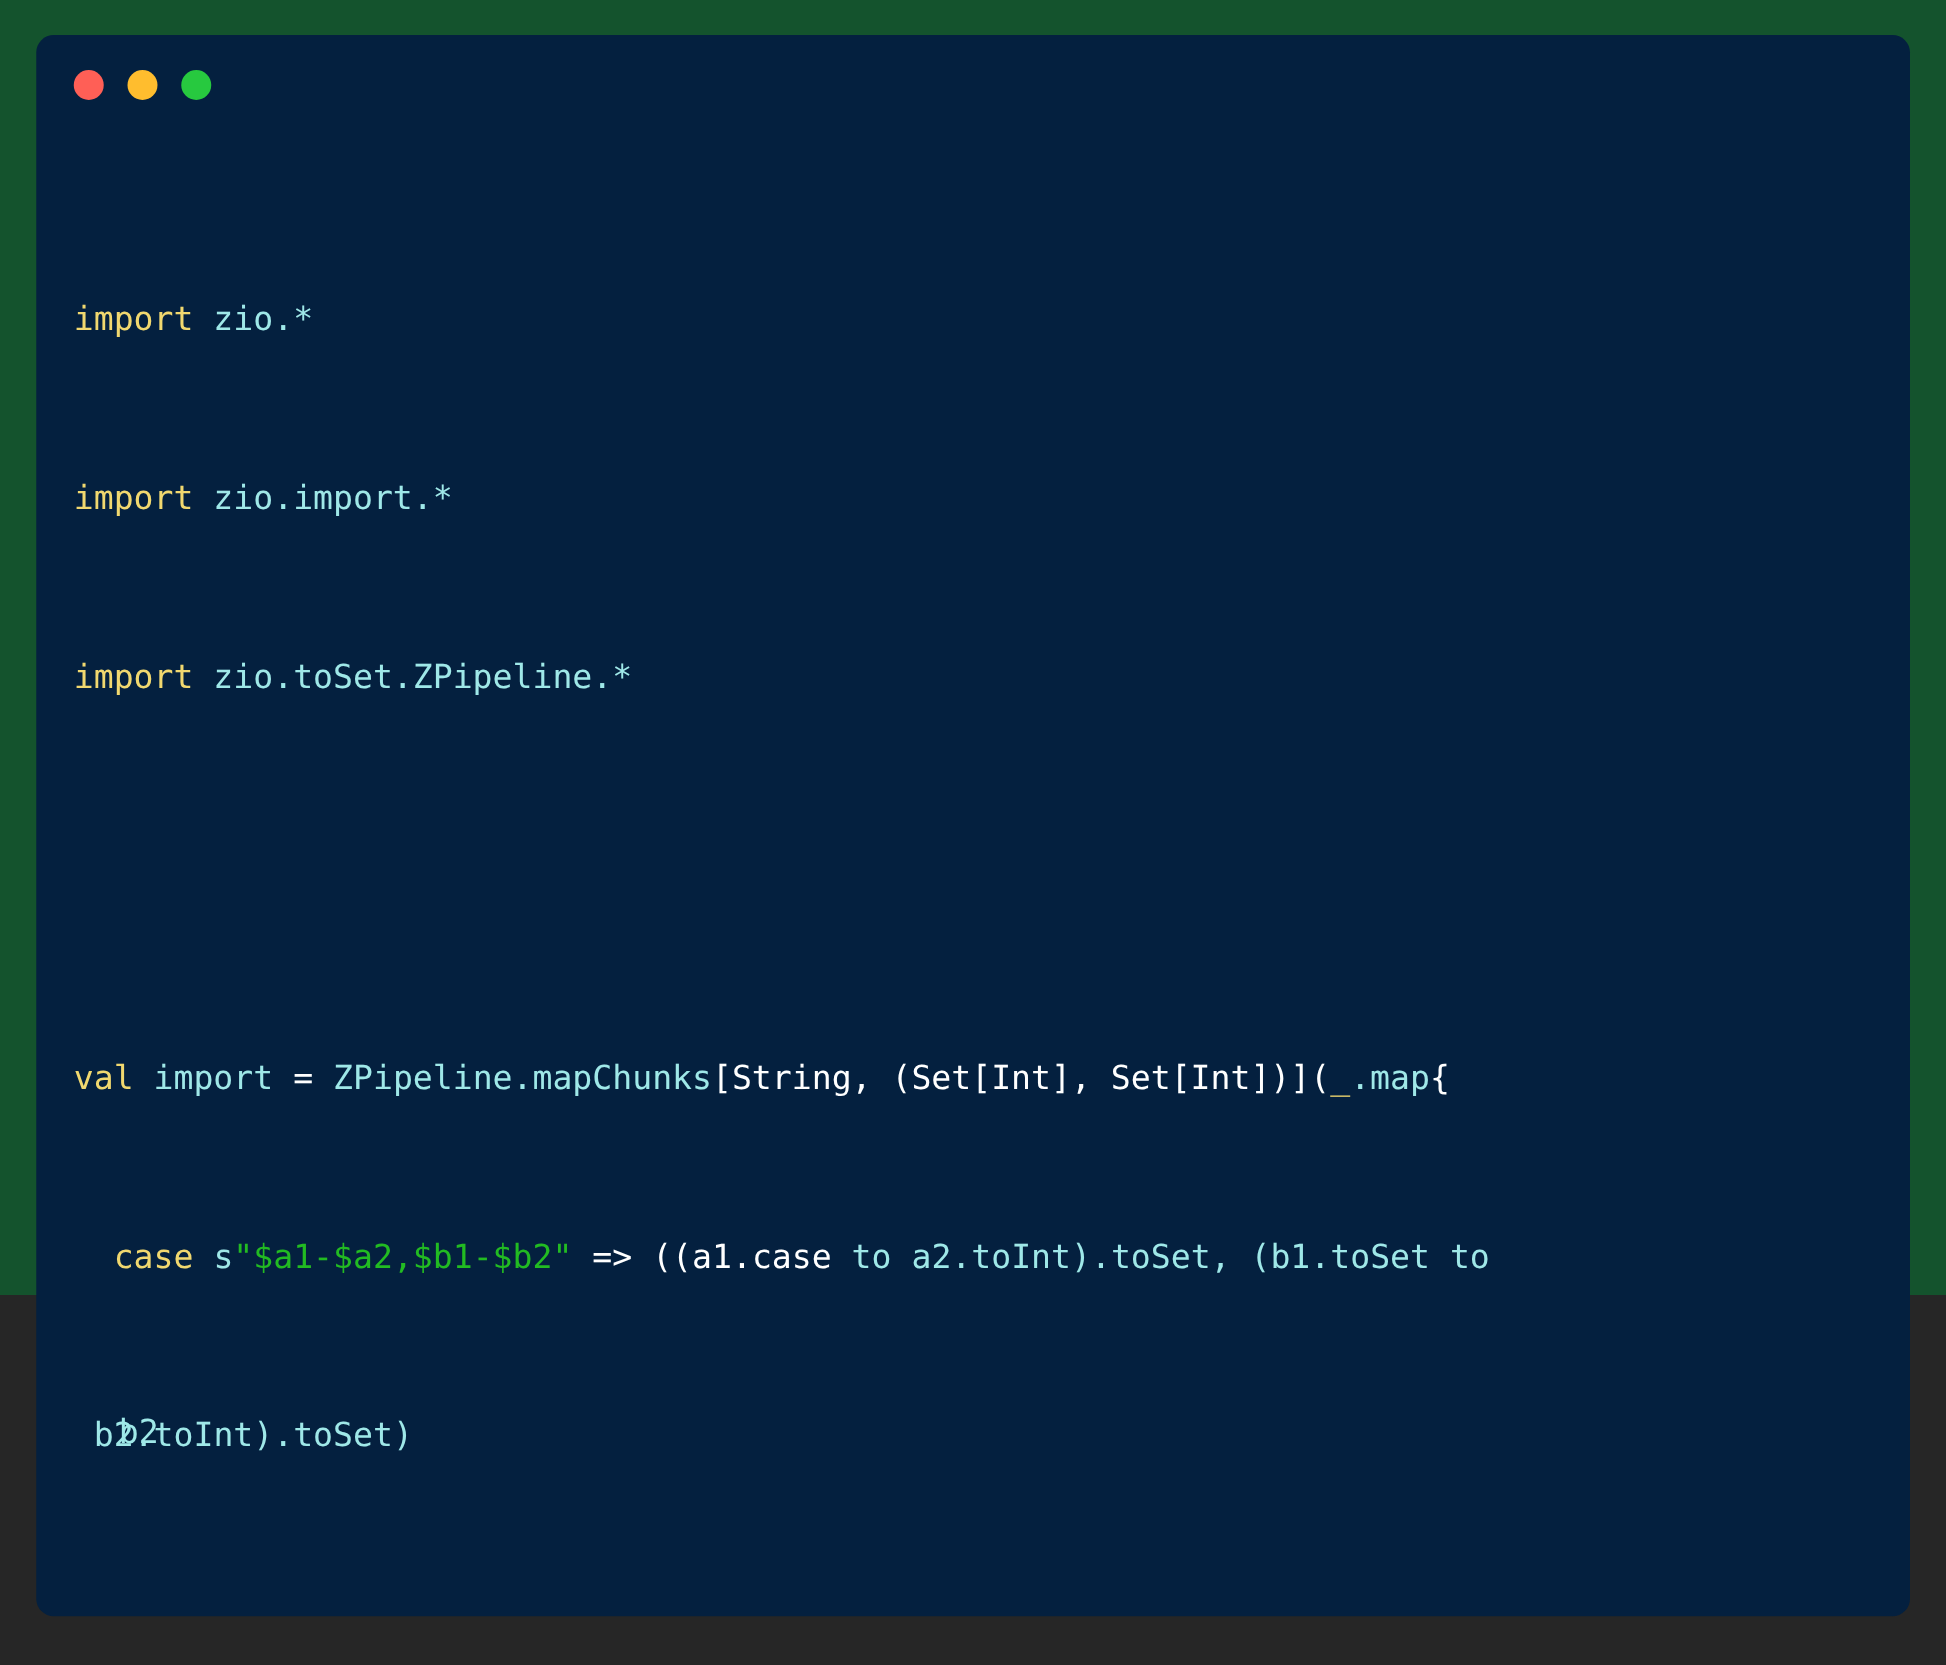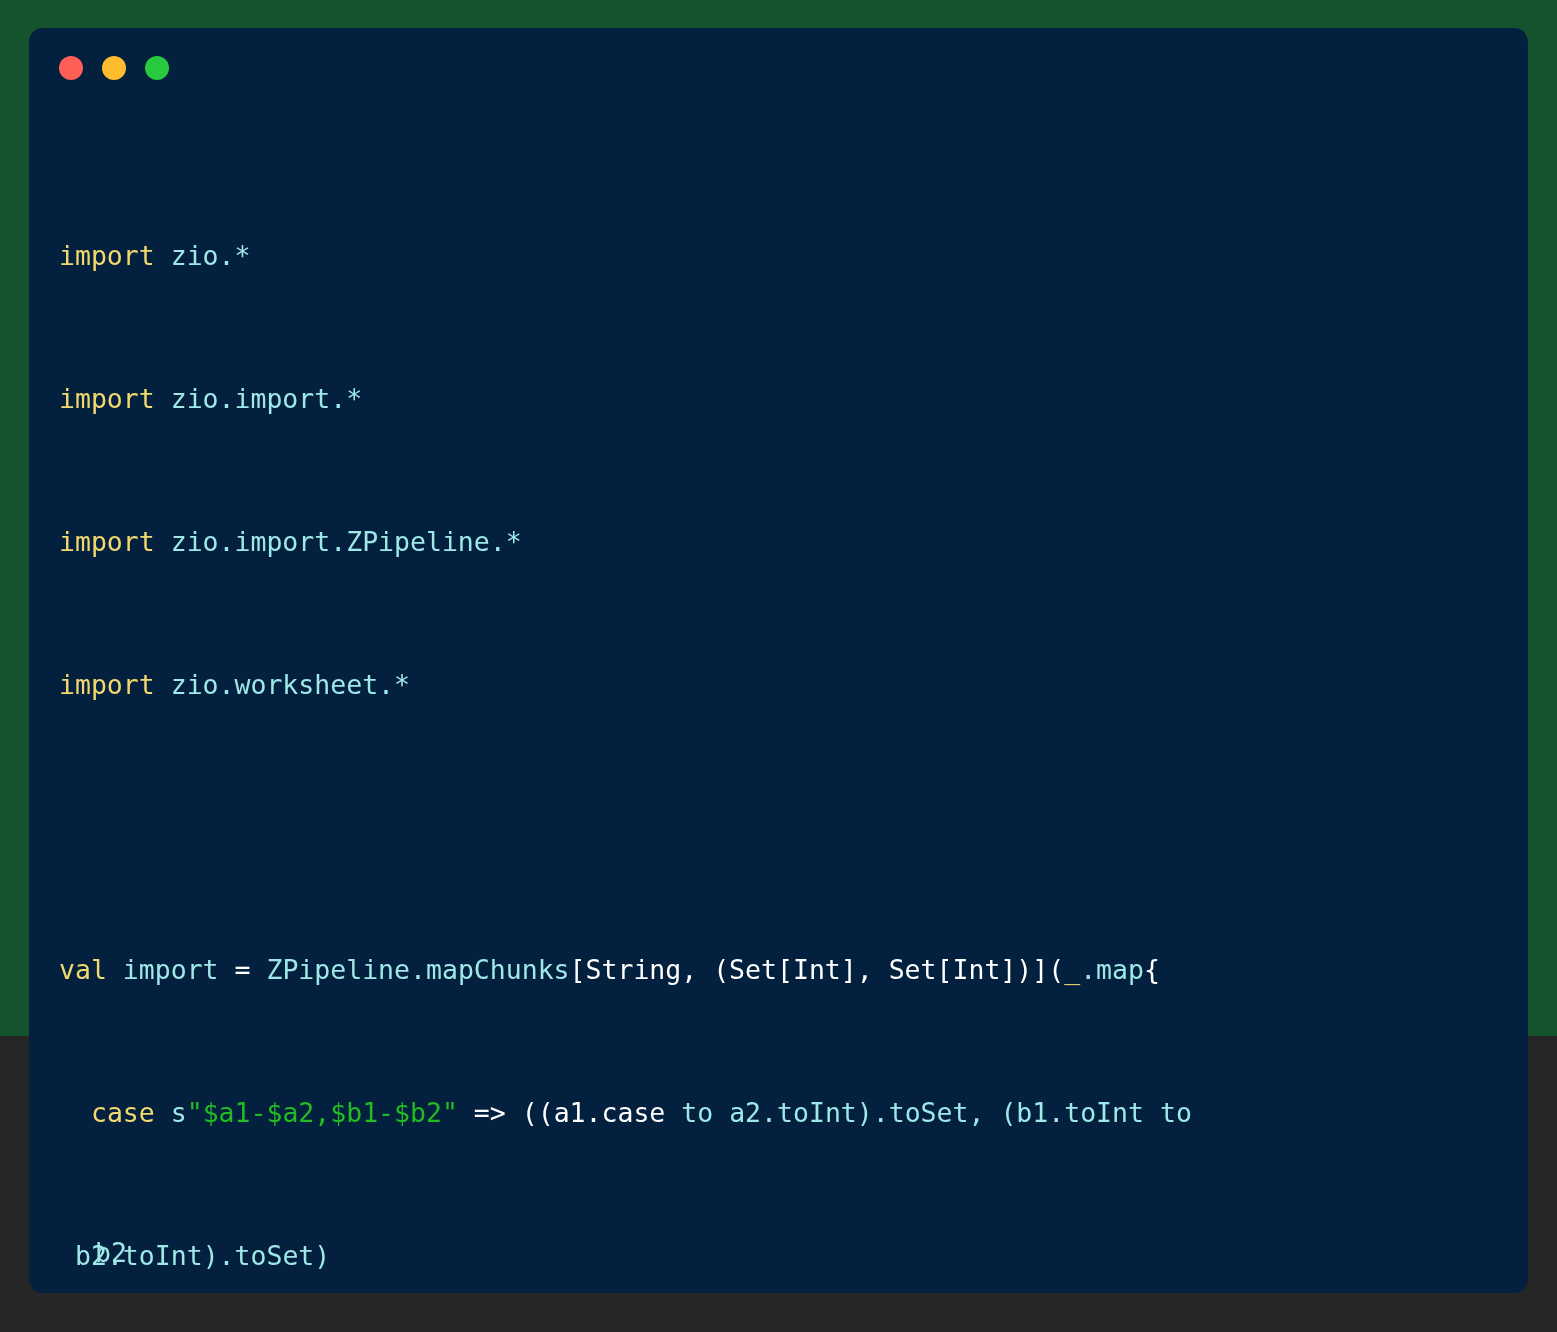--- a/index.html
+++ b/index.html
@@ -104,29 +104,28 @@
       <span class="dot dot-min"></span>
       <span class="dot dot-max"></span>
     </div>
 
     <div class="code-body">
 
       <div class="line"><span class="kw">import</span><span class="id"> zio.*</span></div>
 
       <div class="line"><span class="kw">import</span><span class="id"> zio.import.*</span></div>
 
-      <div class="line"><span class="kw">import</span><span class="id"> zio.import.ZPipeline.*</span></div>
+      <div class="line"><span class="kw">import</span><span class="id"> zio.toSet.ZPipeline.*</span></div>
 
-      <div class="line"><span class="kw">import</span><span class="id"> zio.worksheet.*</span></div>
 
       <div class="line blank">&nbsp;</div>
 
       <div class="line"><span class="kw">val</span><span class="id"> import </span><span class="punc">=</span><span class="id"> ZPipeline.mapChunks</span><span class="punc">[String, (Set[Int], Set[Int])](</span><span class="kw">_</span><span class="id">.map</span><span class="punc">{</span></div>
 
-      <div class="line"><span class="plain">  </span><span class="kw">case</span><span class="id"> s</span><span class="str">"$a1-$a2,$b1-$b2"</span><span class="punc"> =&gt; </span><span class="punc">((a1.case </span><span class="id">to</span><span class="id"> a2.toInt).toSet, (b1.toInt </span><span class="id">to</span></div>
+      <div class="line"><span class="plain">  </span><span class="kw">case</span><span class="id"> s</span><span class="str">"$a1-$a2,$b1-$b2"</span><span class="punc"> =&gt; </span><span class="punc">((a1.case </span><span class="id">to</span><span class="id"> a2.toInt).toSet, (b1.toSet </span><span class="id">to</span></div>
 
       <div class="wrapline"><span class="ghost">b2</span><span class="real id">b2.toInt).toSet)</span></div>
 
       
       
       
 
       
 
       

